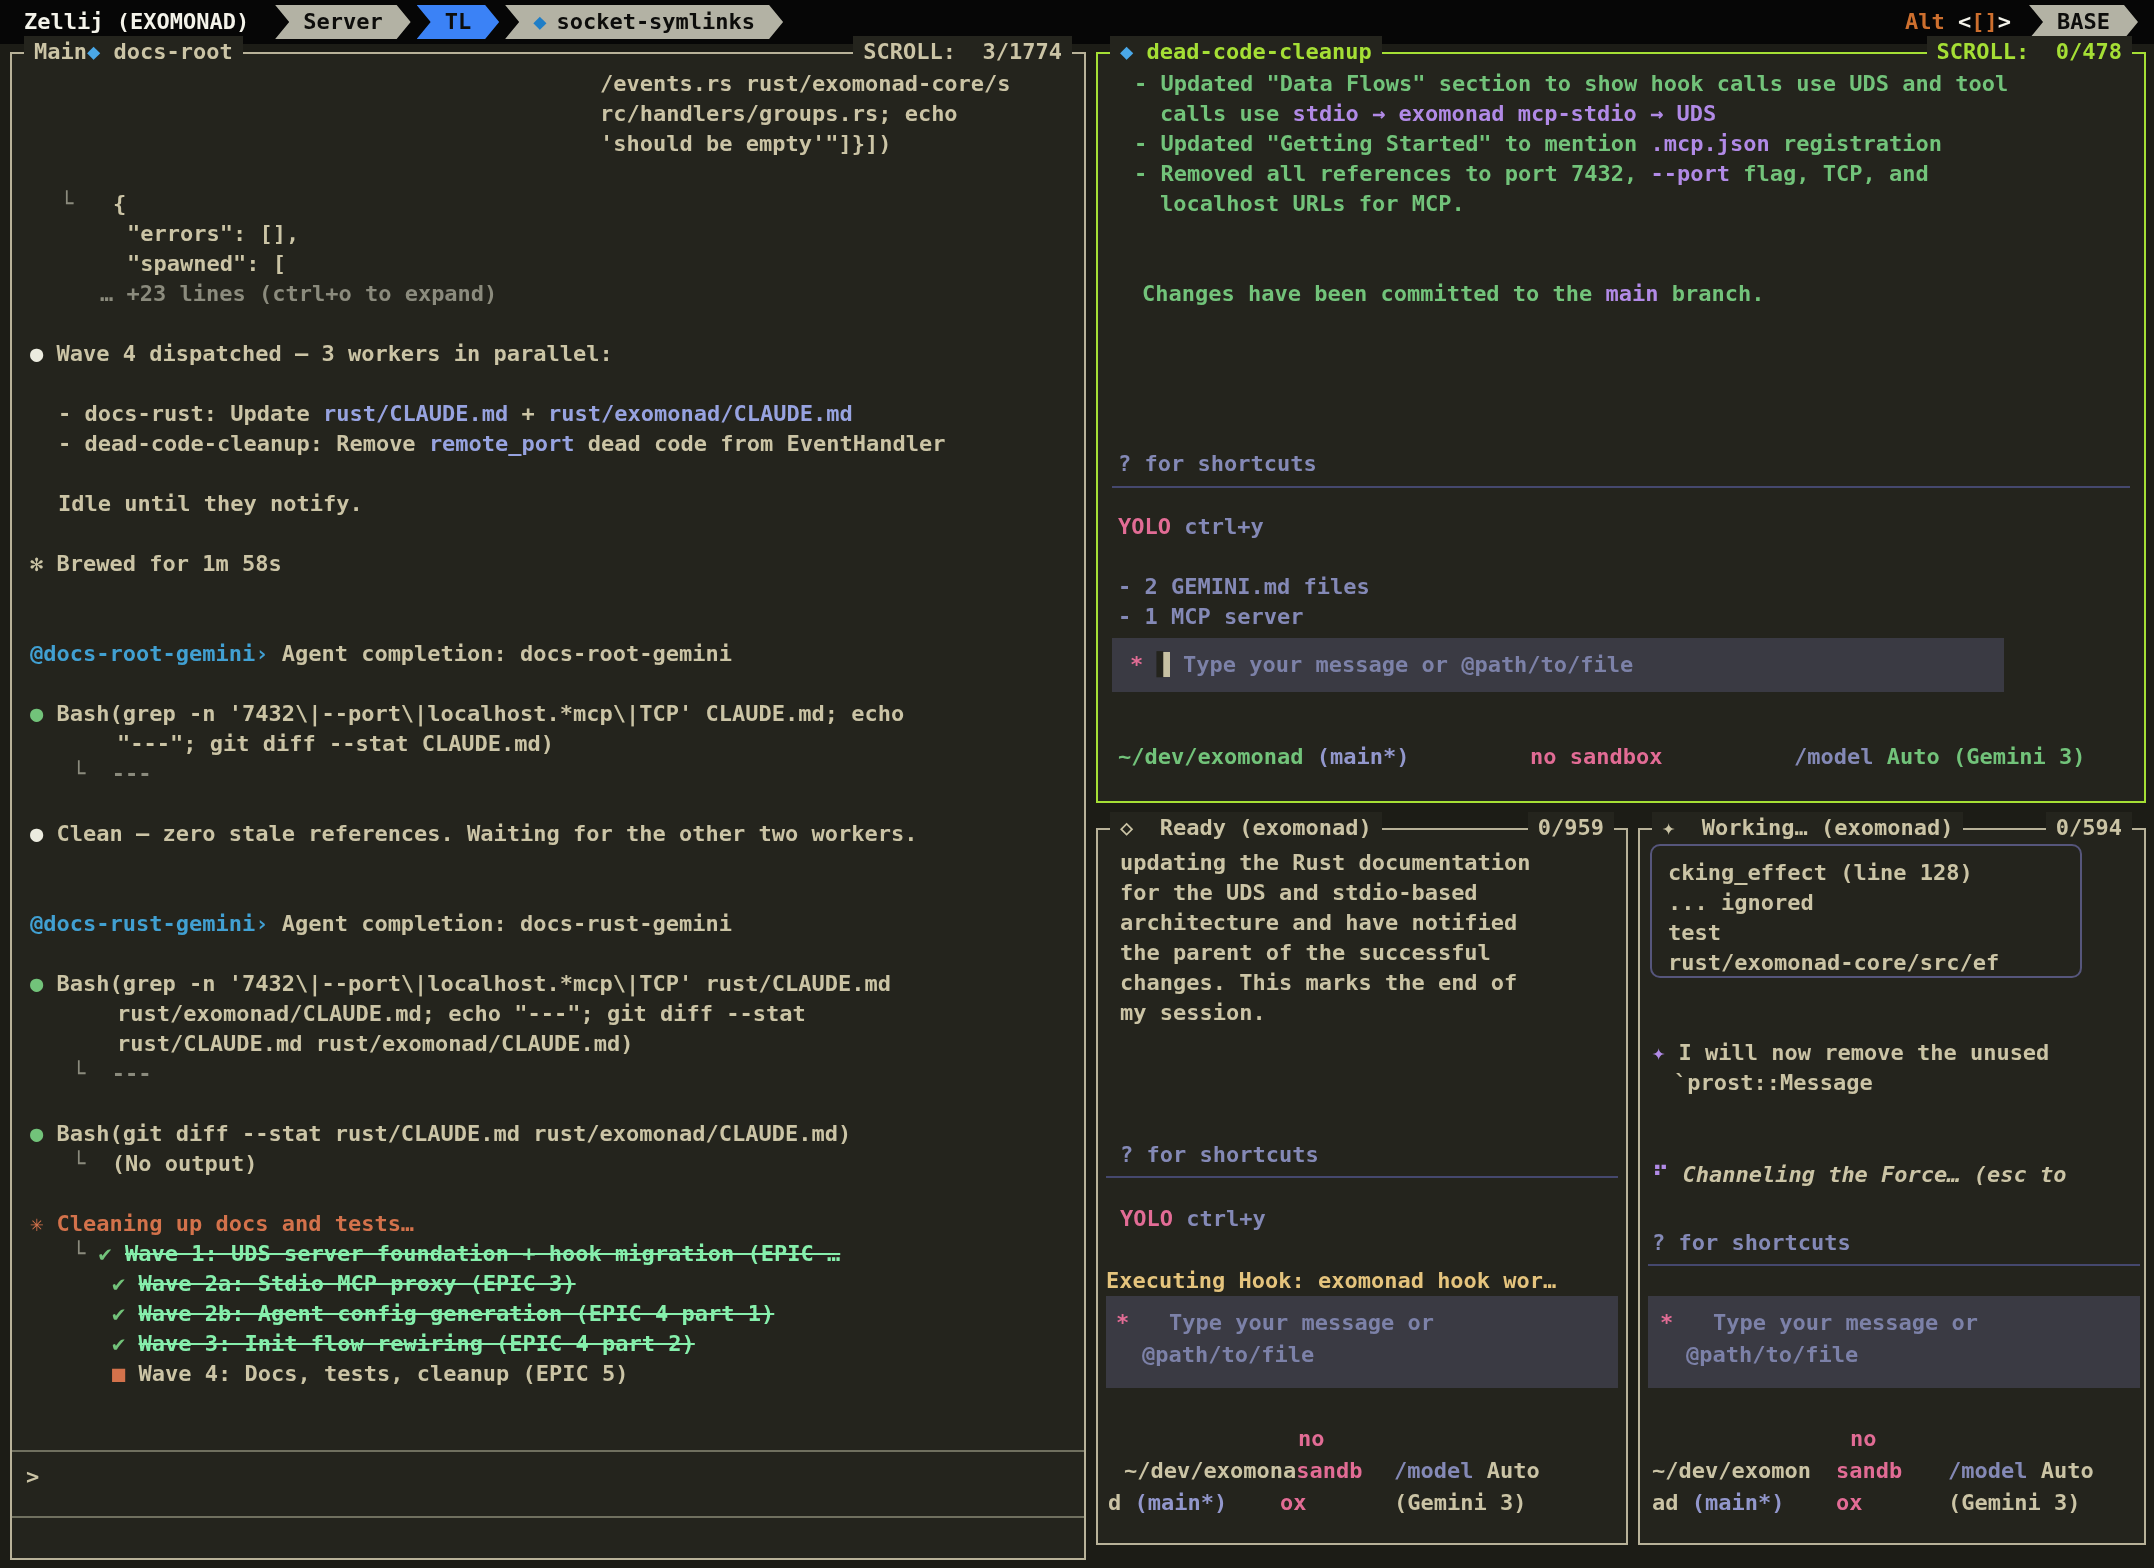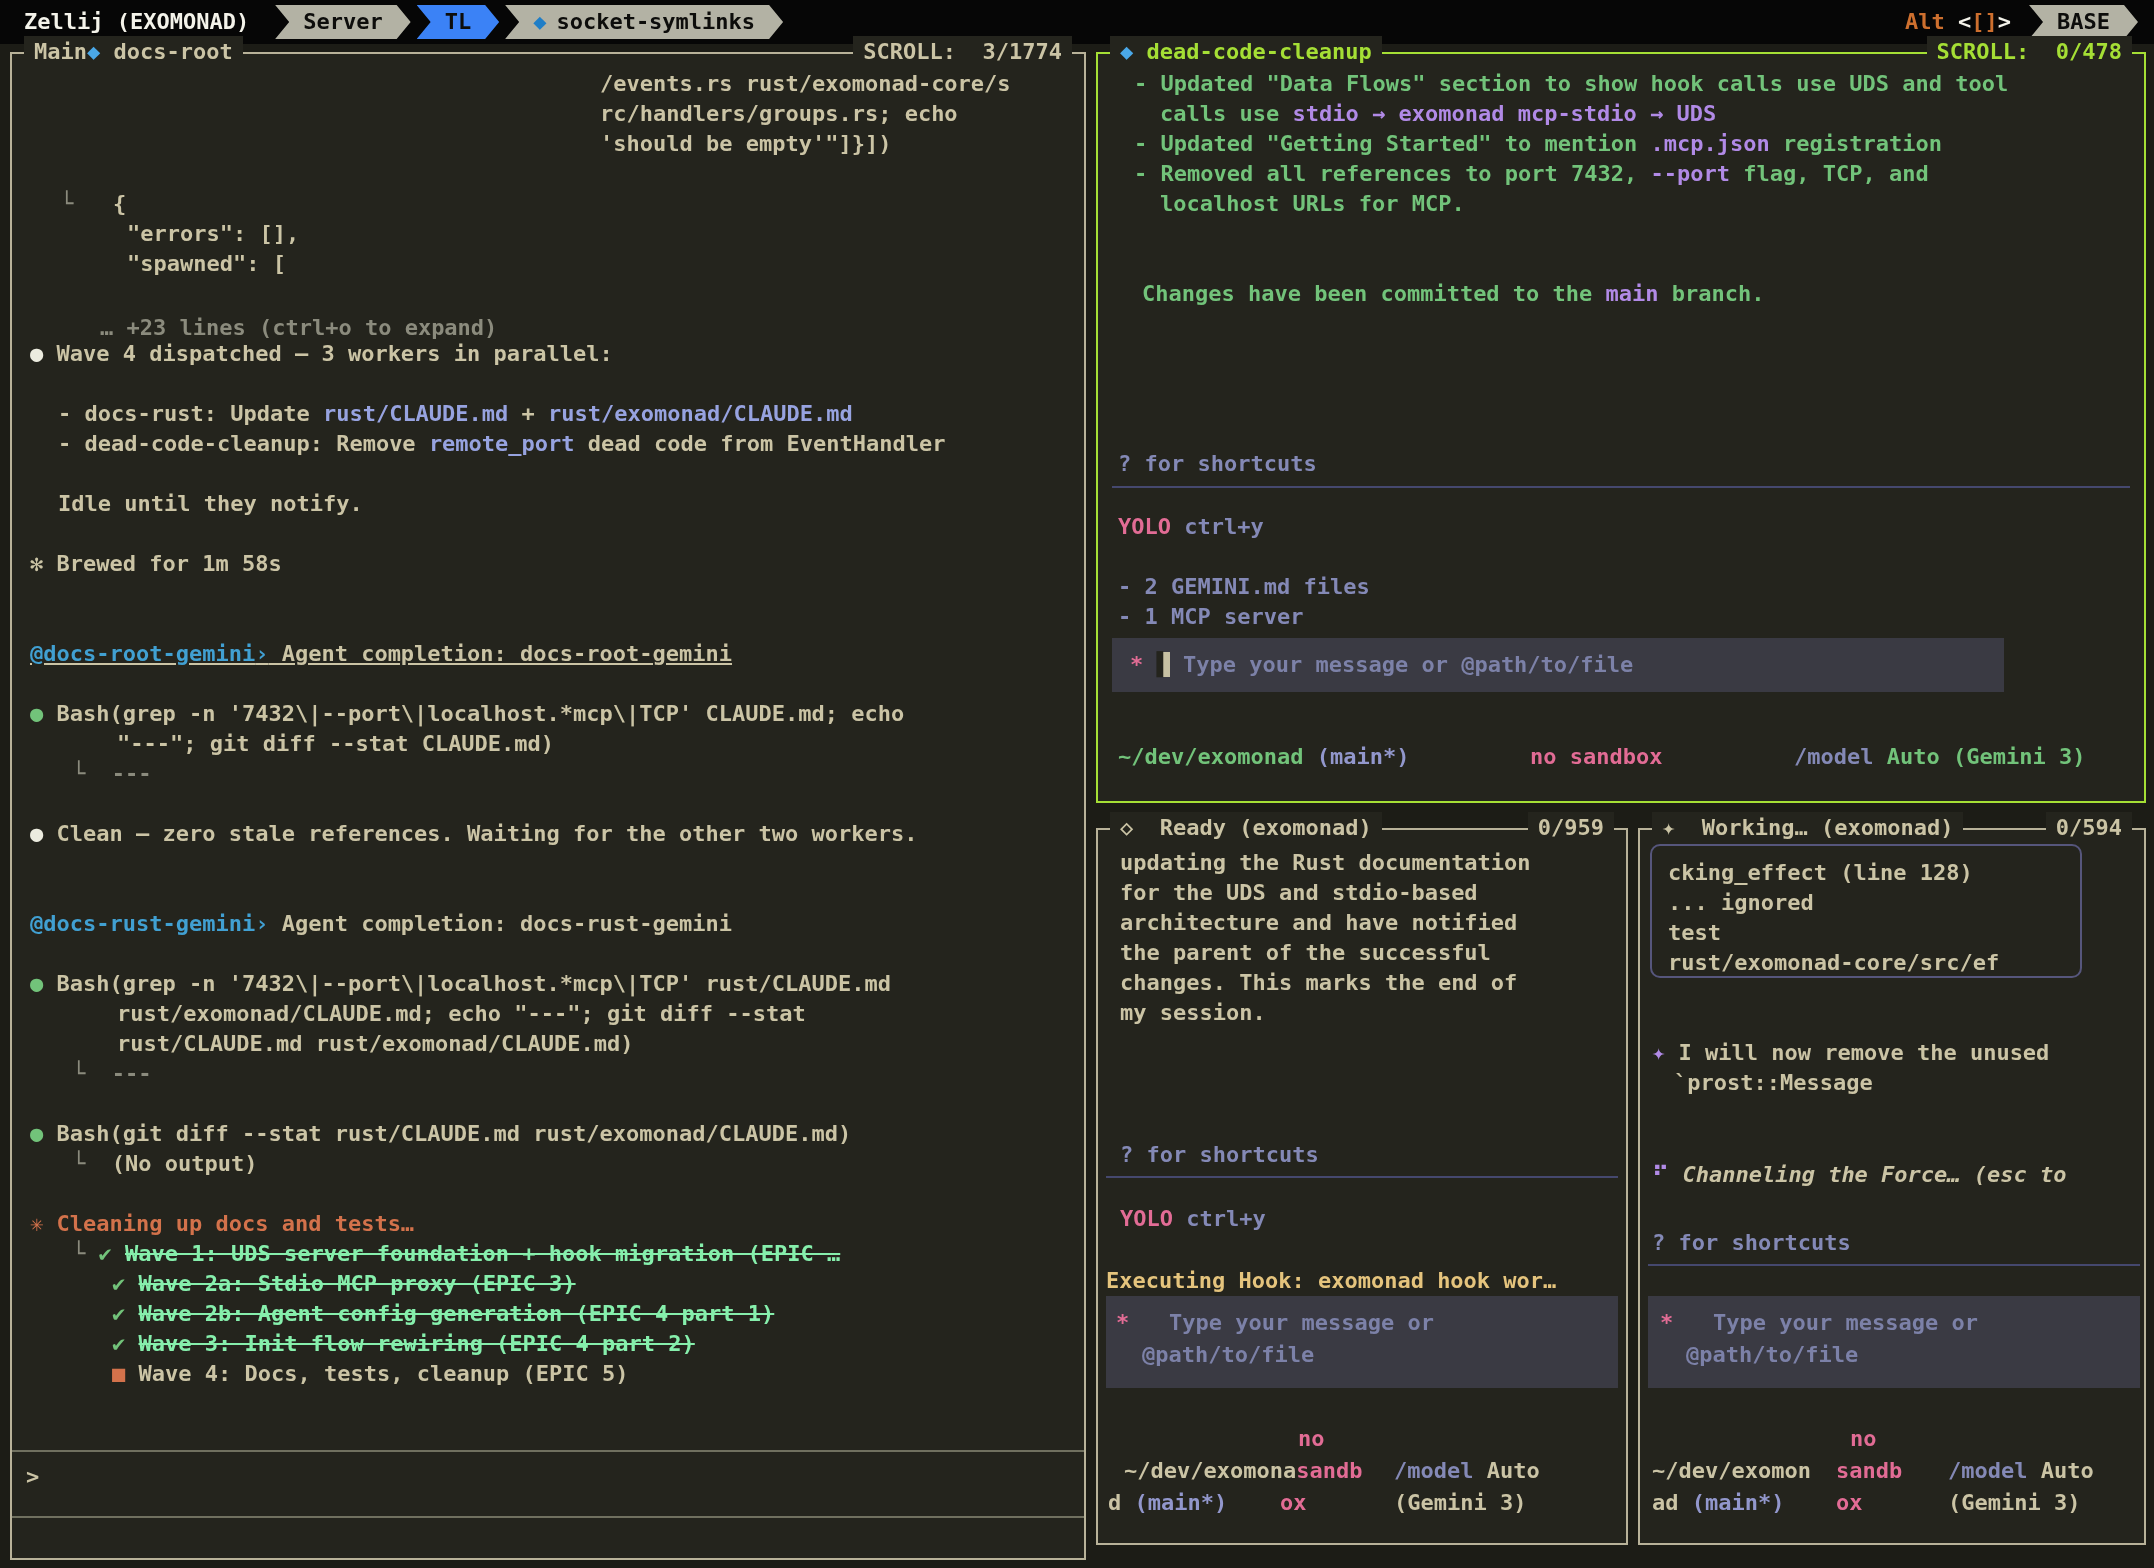--- a/index.html
+++ b/index.html
@@ -81,27 +81,27 @@
     <div class="ptr">SCROLL:  3/1774</div>
     <div class="hr tan" style="left:0; top:1396px; width:1072px;"></div>
     <div class="tl" style="left:14px; top:1408px;">&gt;</div>
     <div class="hr tan" style="left:0; top:1462px; width:1072px;"></div>
   <div class="tl" style="left: 588px; top: 15px;"><span>/events.rs rust/exomonad-core/s</span></div>
       <div class="tl" style="left: 588px; top: 45px;"><span>rc/handlers/groups.rs; echo</span></div>
       <div class="tl" style="left: 588px; top: 75px;"><span>'should be empty'"]}])</span></div>
       <div class="tl" style="left: 48px; top: 135px;"><span class="gray">└</span><span>   {</span></div>
       <div class="tl" style="left: 115px; top: 165px;"><span>"errors": [],</span></div>
       <div class="tl" style="left: 115px; top: 195px;"><span>"spawned": [</span></div>
-      <div class="tl" style="left: 88px; top: 225px; margin-top: 34px;"><span class="gray">… +23 lines (ctrl+o to expand)</span></div>
+      <div class="tl" style="left: 88px; top: 225px;"><span class="gray">… +23 lines (ctrl+o to expand)</span></div>
       <div class="tl" style="left: 18px; top: 285px;"><span class="white">● </span><span>Wave 4 dispatched — 3 workers in parallel:</span></div>
       <div class="tl" style="left: 46px; top: 345px;"><span>- docs-rust: Update </span><span class="blue">rust/CLAUDE.md</span><span> + </span><span class="blue">rust/exomonad/CLAUDE.md</span></div>
       <div class="tl" style="left: 46px; top: 375px;"><span>- dead-code-cleanup: Remove </span><span class="blue">remote_port</span><span> dead code from EventHandler</span></div>
       <div class="tl" style="left: 46px; top: 435px;"><span>Idle until they notify.</span></div>
       <div class="tl" style="left: 18px; top: 495px;"><span>✻ </span><span>Brewed for 1m 58s</span></div>
-      <div class="tl" style="left: 18px; top: 585px; text-decoration: underline;"><span class="cyan">@docs-root-gemini</span><span class="cyan">›</span><span> Agent completion: docs-root-gemini</span></div>
+      <div class="tl" style="left: 18px; top: 585px;"><span class="cyan">@docs-root-gemini</span><span class="cyan">›</span><span> Agent completion: docs-root-gemini</span></div>
       <div class="tl" style="left: 18px; top: 645px;"><span class="green">● </span><span>Bash(grep -n '7432\|--port\|localhost.*mcp\|TCP' CLAUDE.md; echo</span></div>
       <div class="tl" style="left: 105px; top: 675px;"><span>"---"; git diff --stat CLAUDE.md)</span></div>
       <div class="tl" style="left: 60px; top: 705px;"><span class="gray">└  </span><span class="gray">---</span></div>
       <div class="tl" style="left: 18px; top: 765px;"><span class="white">● </span><span>Clean — zero stale references. Waiting for the other two workers.</span></div>
       <div class="tl" style="left: 18px; top: 855px;"><span class="cyan">@docs-rust-gemini</span><span class="cyan">›</span><span> Agent completion: docs-rust-gemini</span></div>
       <div class="tl" style="left: 18px; top: 915px;"><span class="green">● </span><span>Bash(grep -n '7432\|--port\|localhost.*mcp\|TCP' rust/CLAUDE.md</span></div>
       <div class="tl" style="left: 105px; top: 945px;"><span>rust/exomonad/CLAUDE.md; echo "---"; git diff --stat</span></div>
       <div class="tl" style="left: 105px; top: 975px;"><span>rust/CLAUDE.md rust/exomonad/CLAUDE.md)</span></div>
       <div class="tl" style="left: 60px; top: 1005px;"><span class="gray">└  </span><span class="gray">---</span></div>
       <div class="tl" style="left: 18px; top: 1065px;"><span class="green">● </span><span>Bash(git diff --stat rust/CLAUDE.md rust/exomonad/CLAUDE.md)</span></div>

